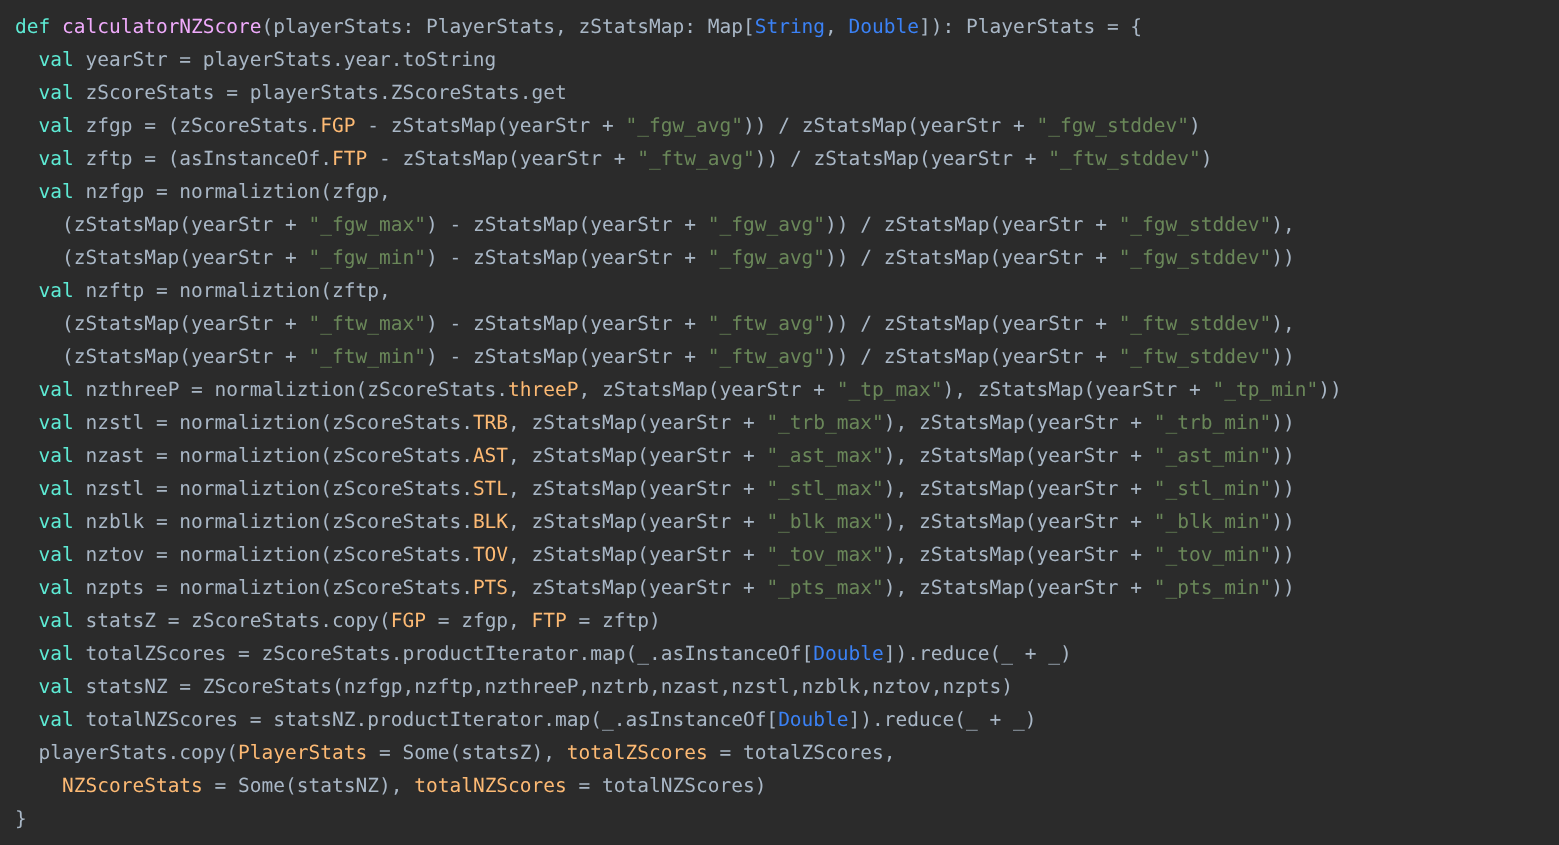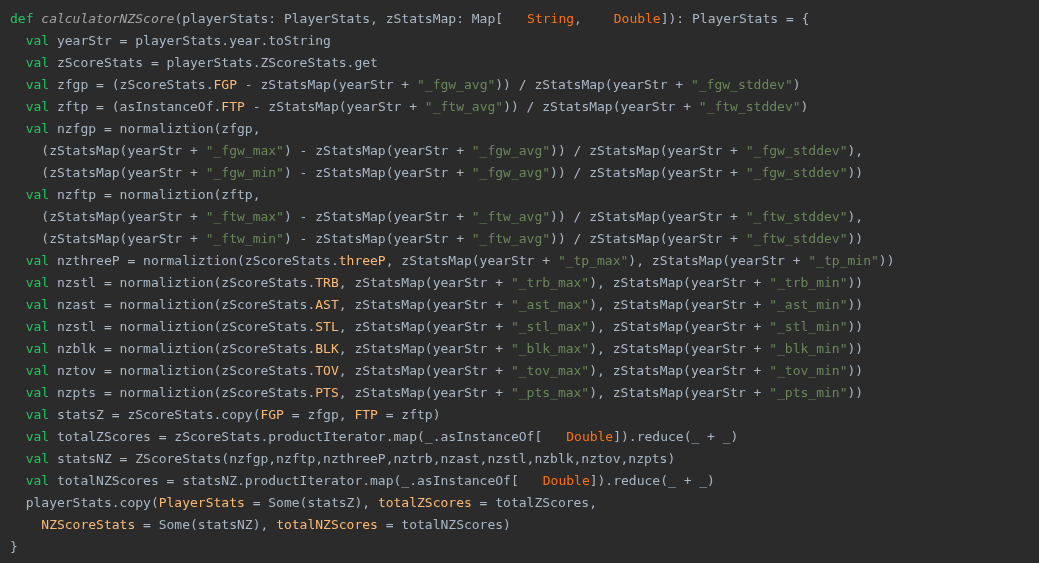--- a/index.html
+++ b/index.html
@@ -12,23 +12,23 @@
     color: #a9b7c6;
     width: 1039px;
     height: 563px;
     overflow: hidden;
   }
   pre {
     margin: 0;
     padding: 8px 10px;
     white-space: pre;
   }
-  .kw { color: #22c55e; }
-  .fn { color: #a3a3a3; font-style: italic; }
-  .type { color: #f97316; margin-left: 24px; }
+  .kw { color: #5eead4; }
+  .fn { color: #f0abfc; }
+  .type { color: #3b82f6; }
   .str { color: #6a8759; }
   .id { color: #fdba74; }
   .punc { color: #a9b7c6; }
 </style>
 </head>
 <body>
 
 <pre id="code-block"><span class="kw">def </span><span class="fn">calculatorNZScore</span><span class="punc">(playerStats: PlayerStats, zStatsMap: Map[</span><span class="type">String</span><span class="punc">, </span><span class="type">Double</span><span class="punc">]): PlayerStats = {
 </span><span>  </span><span class="kw">val </span><span class="punc">yearStr = playerStats.year.toString
 </span><span>  </span><span class="kw">val </span><span class="punc">zScoreStats = playerStats.ZScoreStats.get

